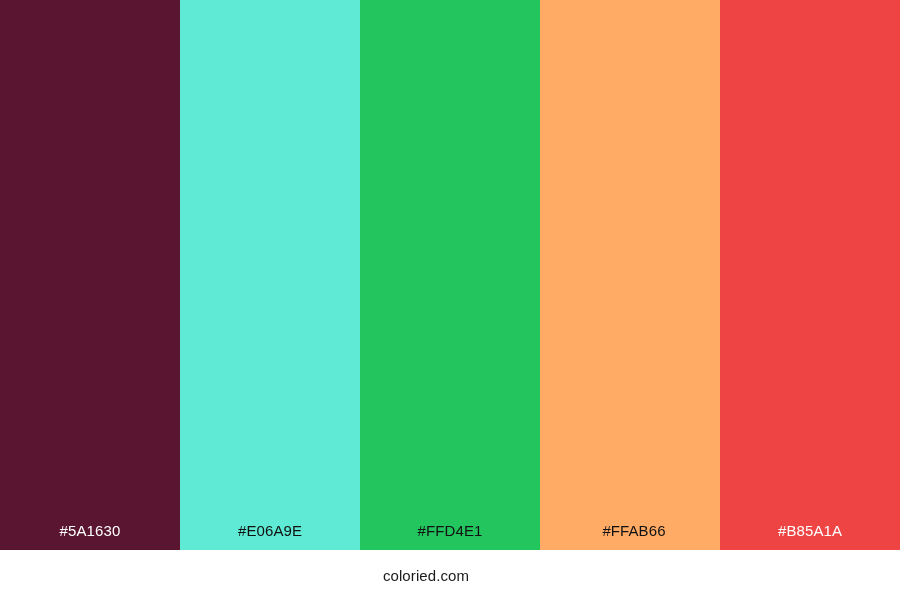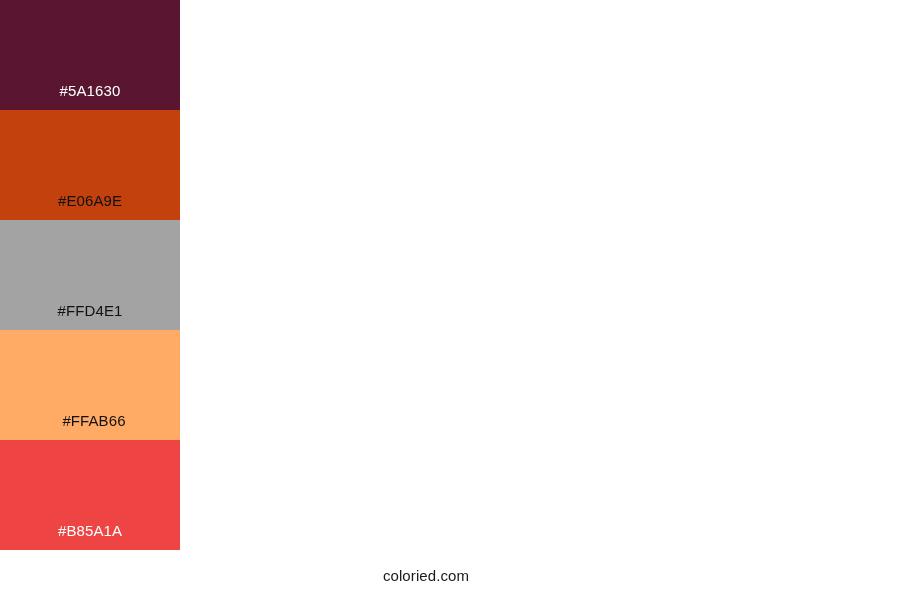--- a/index.html
+++ b/index.html
@@ -25,21 +25,21 @@
   }
 
   
   #swatch-strip {
     position: absolute;
     left: 0;
     top: 0;
     width: 900px;
     height: 550px;
     display: flex;
-    flex-direction: column;
+    flex-direction: row;
     align-items: stretch;
   }
 
   .swatch {
     flex: 1 1 180px;
     width: 180px;
     height: 550px;
     position: relative;
     display: flex;
     align-items: flex-end;
@@ -89,25 +89,25 @@
 <body>
 
 <div id="palette-page" style="background-color: rgb(255, 255, 255);">
 
   <div id="swatch-strip">
 
     <div class="swatch" style="background-color: rgb(90, 22, 48);">
       <span class="swatch-label label-light" style="color: rgb(255, 255, 255);">#5A1630</span>
     </div>
 
-    <div class="swatch" style="background-color: #c2410c;">
+    <div class="swatch" style="background-color: #5eead4;">
       <span class="swatch-label label-dark" style="color: rgb(17, 17, 17);">#E06A9E</span>
     </div>
 
-    <div class="swatch" style="background-color: #a3a3a3;">
+    <div class="swatch" style="background-color: #22c55e;">
       <span class="swatch-label label-dark" style="color: rgb(17, 17, 17);">#FFD4E1</span>
     </div>
 
     <div class="swatch" style="background-color: rgb(255, 171, 102);">
       <span class="swatch-label label-dark" style="color: rgb(17, 17, 17); padding-left: 8px;">#FFAB66</span>
     </div>
 
     <div class="swatch" style="background-color: #ef4444;">
       <span class="swatch-label label-light" style="color: rgb(255, 255, 255);">#B85A1A</span>
     </div>

